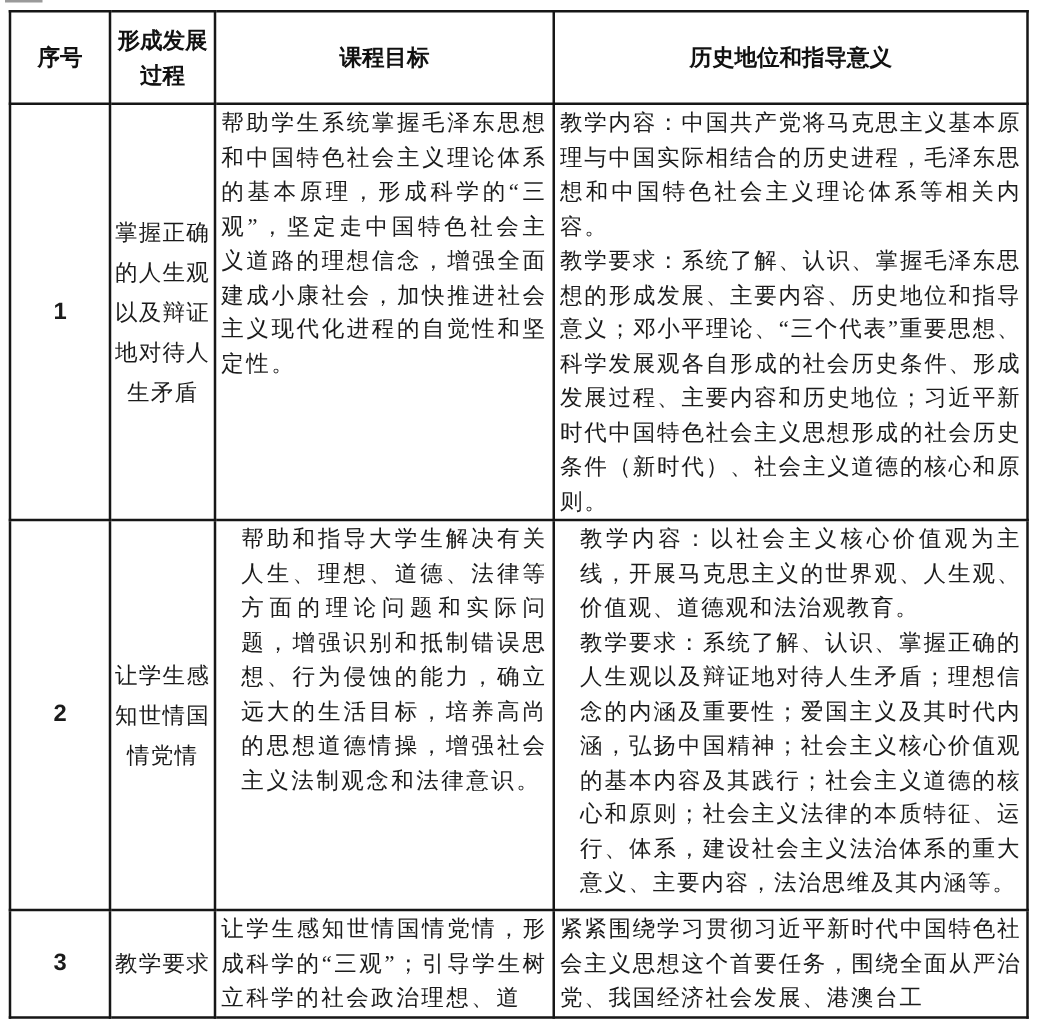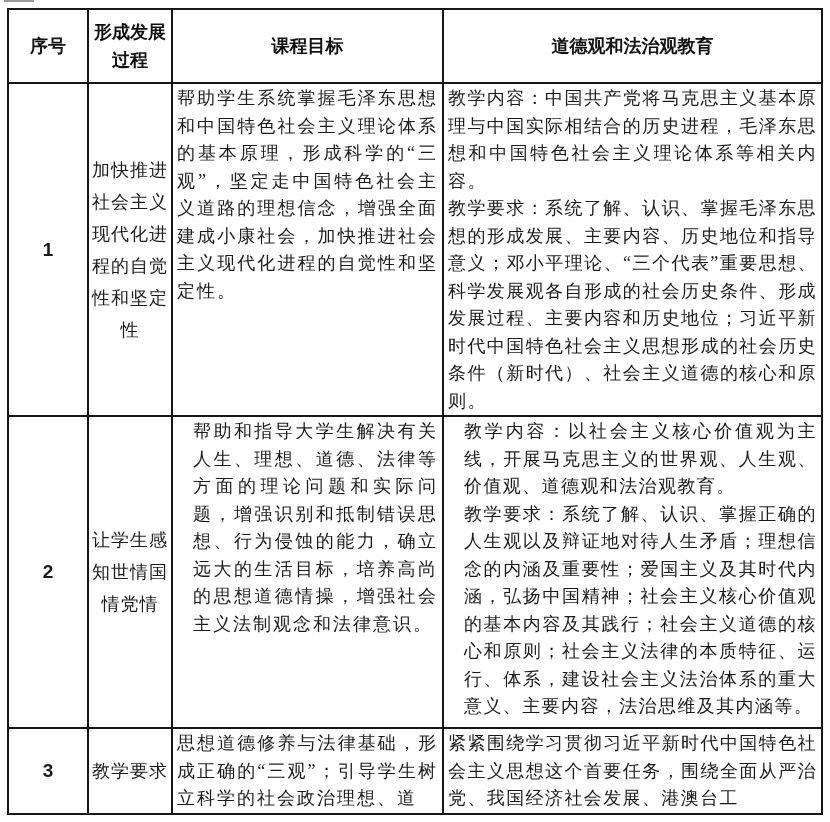--- a/index.html
+++ b/index.html
@@ -87,27 +87,27 @@
     <col class="col-no">
       <col class="col-course">
       <col class="col-obj">
       <col class="col-cont">
   </colgroup>
   <thead>
     <tr class="hdr-row">
       <th class="hcell">序号</th>
       <th class="hcell">形成发展过程</th>
       <th class="hcell">课程目标</th>
-      <th class="hcell">道德观和法治观教育</th>
+      <th class="hcell">历史地位和指导意义</th>
     </tr>
   </thead>
   <tbody>
     <tr class="row-1">
       <td class="c-no">1</td>
-      <td class="c-course">加快推进社会主义现代化进程的自觉性和坚定性</td>
+      <td class="c-course">掌握正确的人生观以及辩证地对待人生矛盾</td>
       <td class="c-obj">
           <div class="txtbox">帮助学生系统掌握毛泽东思想和中国特色社会主义理论体系的基本原理，形成科学的“三观”，坚定走中国特色社会主义道路的理想信念，增强全面建成小康社会，加快推进社会主义现代化进程的自觉性和坚定性。</div>
         </td>
       <td class="c-cont">
           <div class="txtbox">教学内容：中国共产党将马克思主义基本原理与中国实际相结合的历史进程，毛泽东思想和中国特色社会主义理论体系等相关内容。
 教学要求：系统了解、认识、掌握毛泽东思想的形成发展、主要内容、历史地位和指导意义；邓小平理论、“三个代表”重要思想、科学发展观各自形成的社会历史条件、形成发展过程、主要内容和历史地位；习近平新时代中国特色社会主义思想形成的社会历史条件（新时代）、社会主义道德的核心和原则。</div>
         </td>
     </tr>
     <tr class="row-2">
       <td class="c-no">2</td>
@@ -117,20 +117,20 @@
         </td>
       <td class="c-cont">
           <div class="txtbox">教学内容：以社会主义核心价值观为主线，开展马克思主义的世界观、人生观、价值观、道德观和法治观教育。
 教学要求：系统了解、认识、掌握正确的人生观以及辩证地对待人生矛盾；理想信念的内涵及重要性；爱国主义及其时代内涵，弘扬中国精神；社会主义核心价值观的基本内容及其践行；社会主义道德的核心和原则；社会主义法律的本质特征、运行、体系，建设社会主义法治体系的重大意义、主要内容，法治思维及其内涵等。</div>
         </td>
     </tr>
     <tr class="row-3">
       <td class="c-no">3</td>
       <td class="c-course">教学要求</td>
       <td class="c-obj">
-          <div class="txtbox">思想道德修养与法律基础，形成正确的“三观”；引导学生树立科学的社会政治理想、道</div>
+          <div class="txtbox">让学生感知世情国情党情，形成科学的“三观”；引导学生树立科学的社会政治理想、道</div>
         </td>
       <td class="c-cont">
           <div class="txtbox">紧紧围绕学习贯彻习近平新时代中国特色社会主义思想这个首要任务，围绕全面从严治党、我国经济社会发展、港澳台工</div>
         </td>
     </tr>
   </tbody>
 </table>
 
 </body></html>

